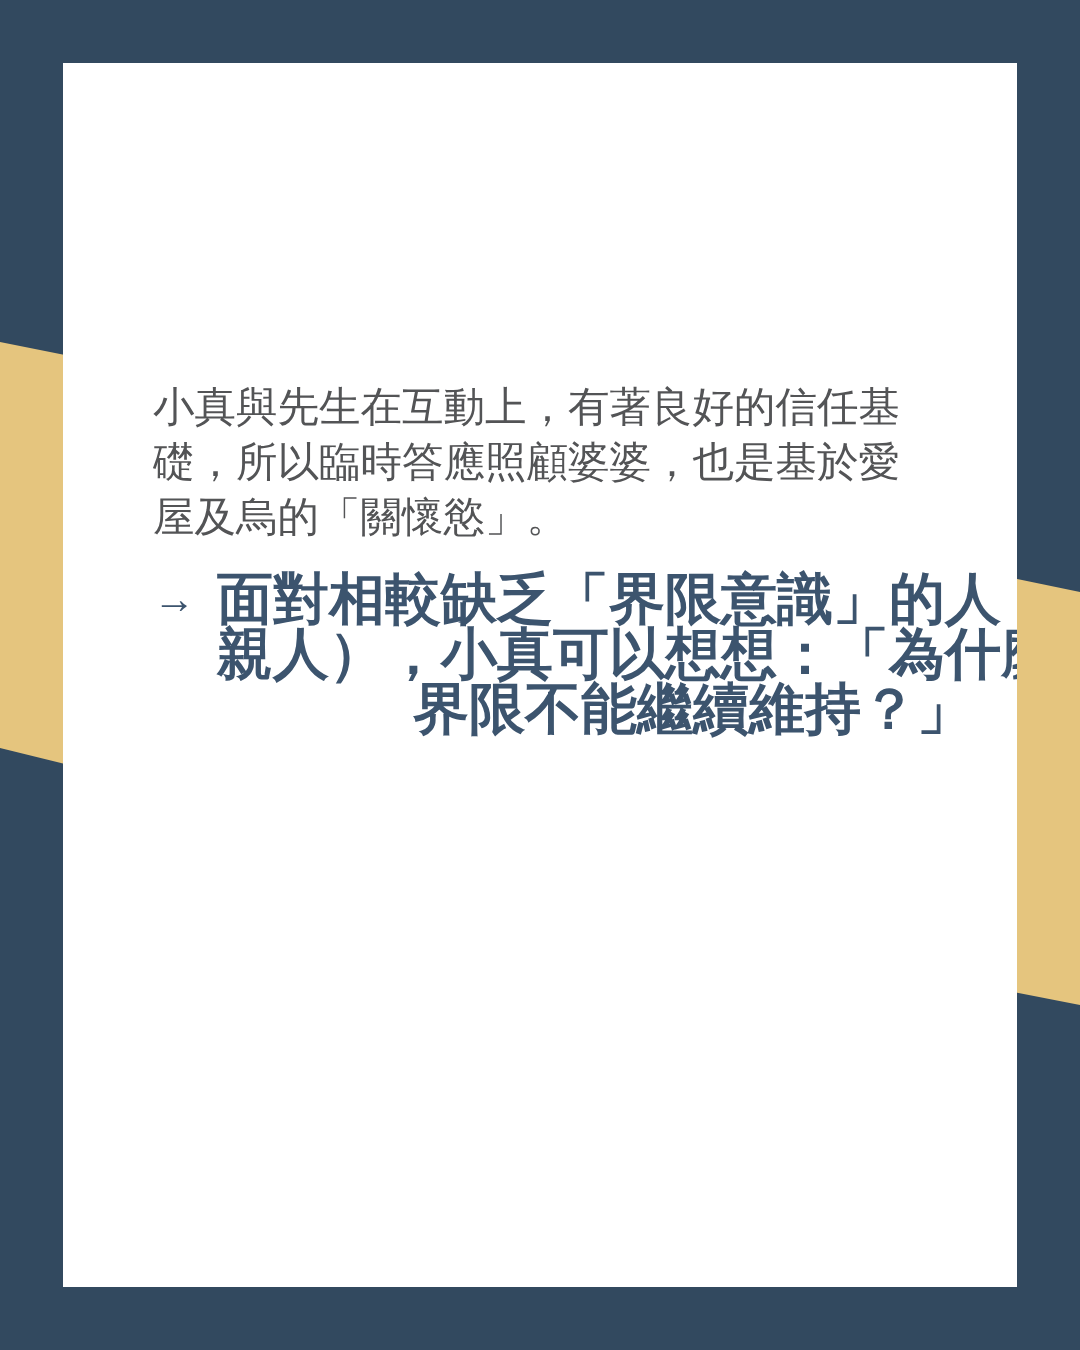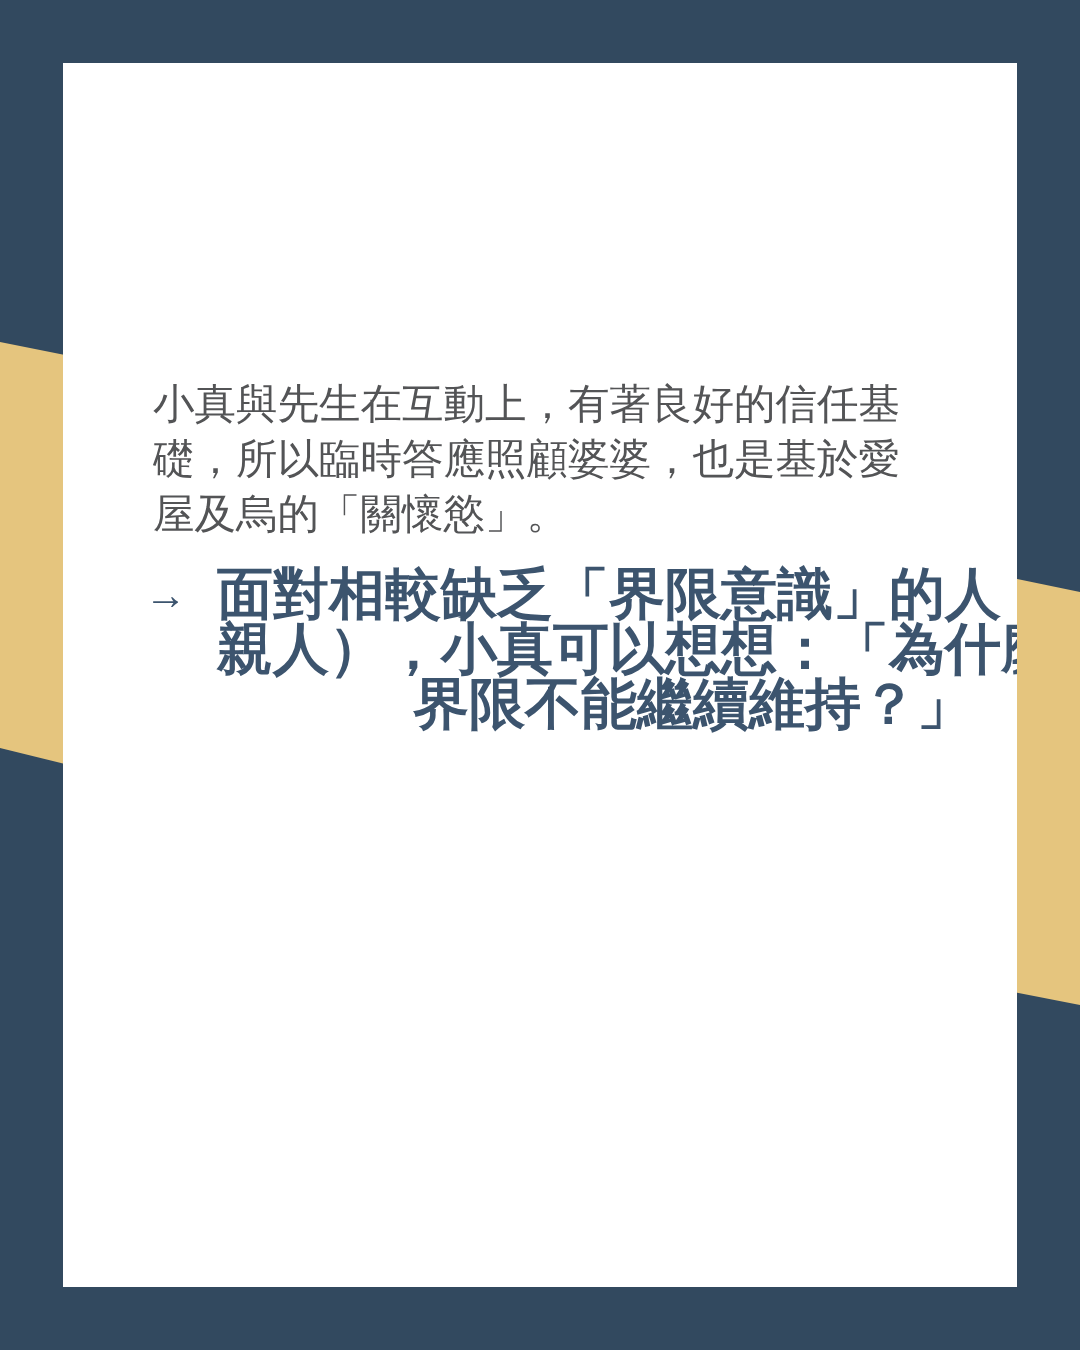--- a/index.html
+++ b/index.html
@@ -10,21 +10,21 @@
     --highlight-text: #3C546E;
   }
   * { margin: 0; padding: 0; box-sizing: border-box; }
   html, body { background: var(--background); }
   .stage {
     position: relative;
     width: 1080px;
     height: 1350px;
     background: var(--background);
     overflow: hidden;
-    font-family: Liberation Mono, monospace;
+    font-family: Liberation Sans, sans-serif;
   }
   .band {
     position: absolute;
     background: var(--accent-band);
   }
   .band-left {
     left: 0;
     top: 342px;
     width: 65px;
     height: 422px;

